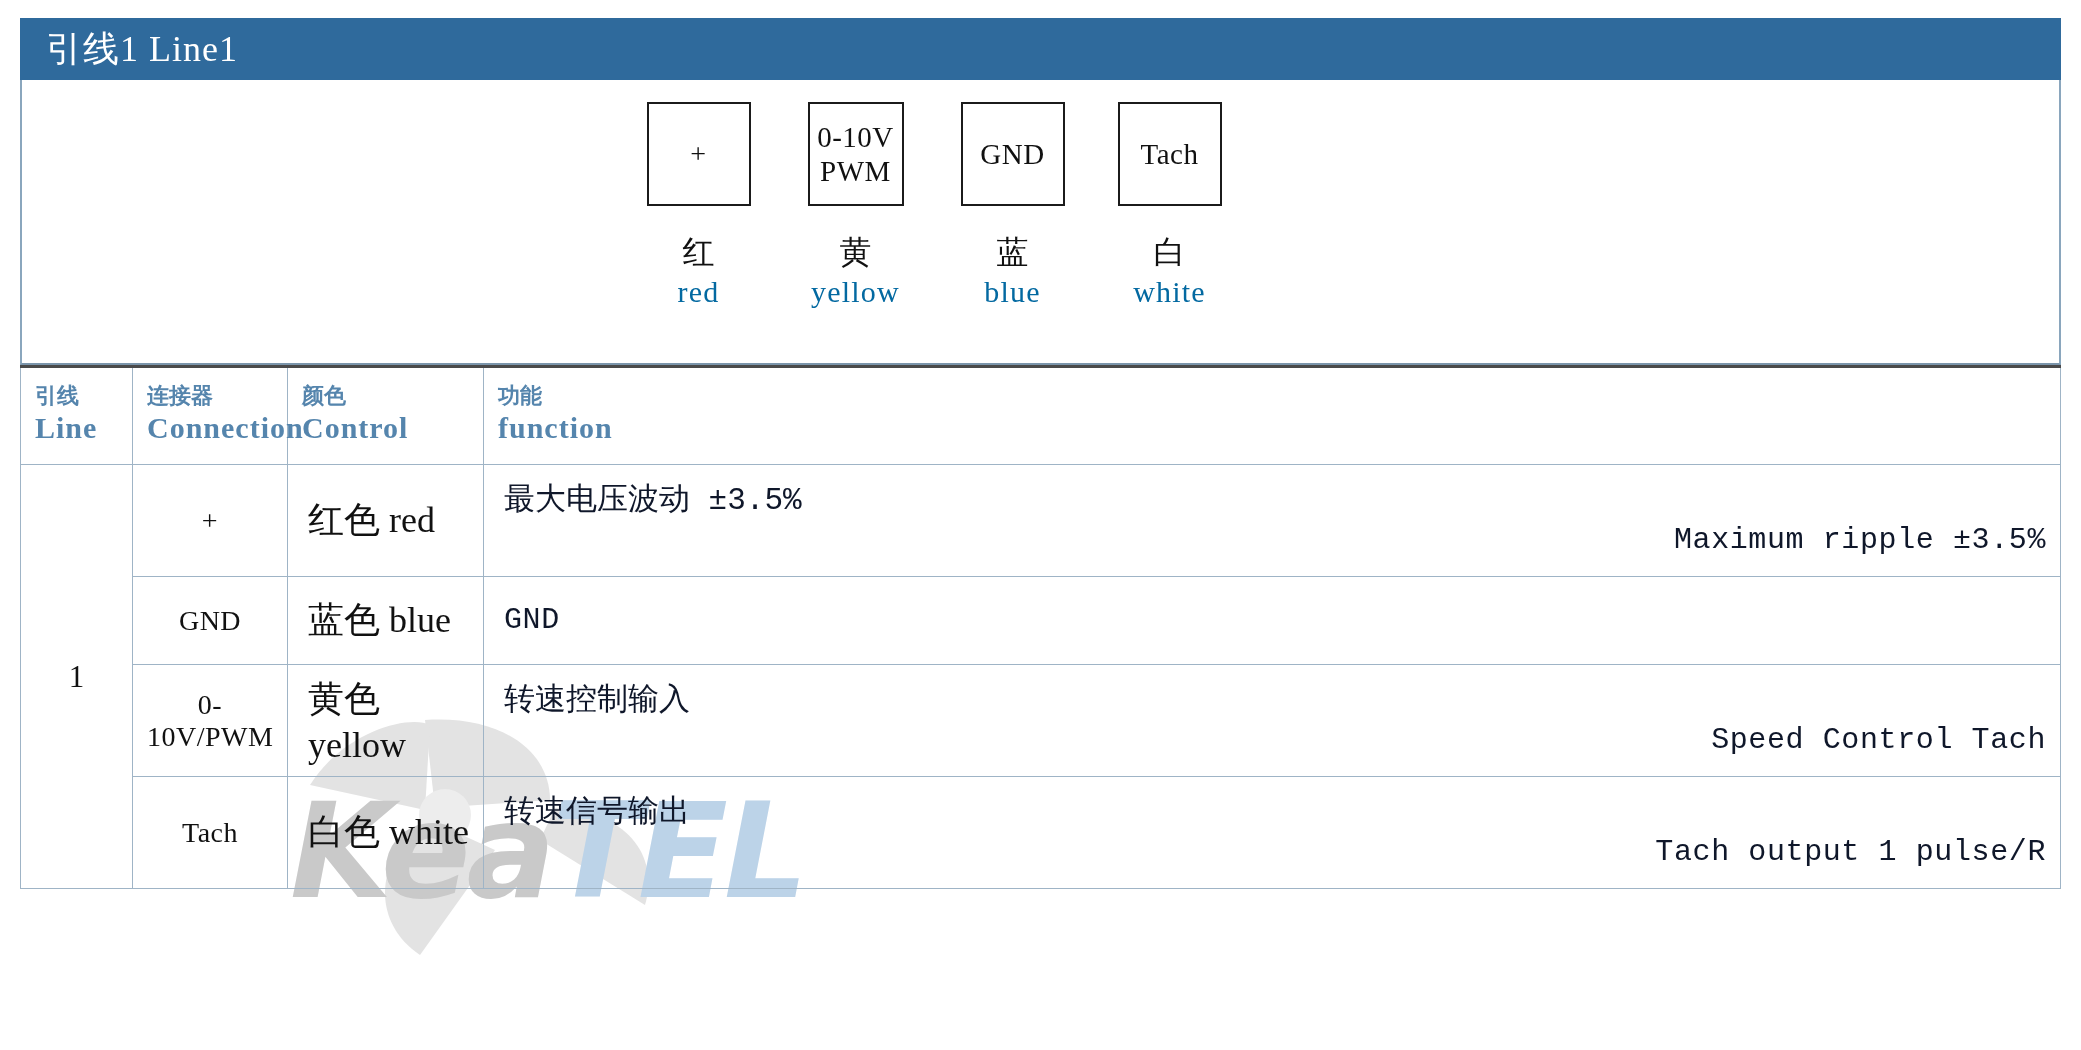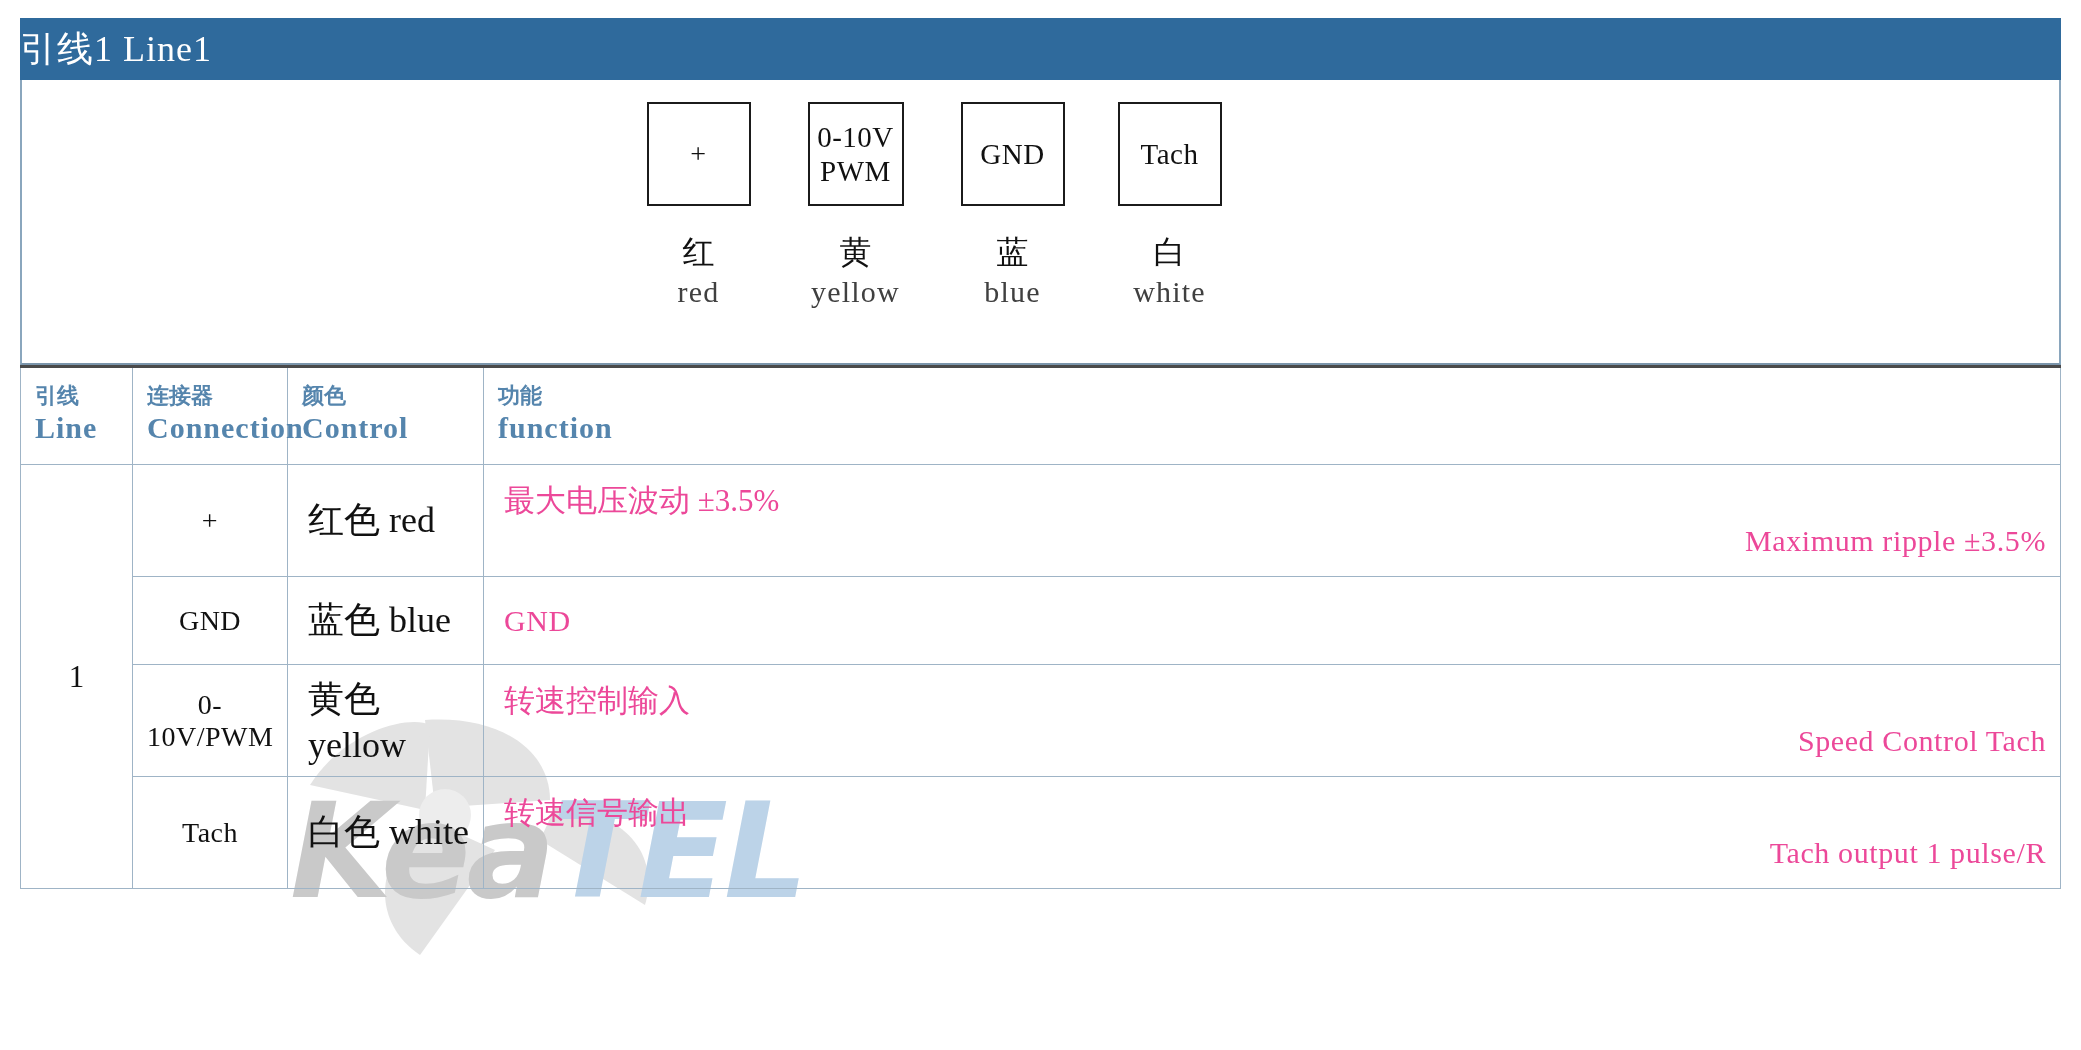--- a/index.html
+++ b/index.html
@@ -52,20 +52,21 @@
 
   
   .title-bar {
     position: relative;
     z-index: 3;
     height: 62px;
     background: #2e6ba0;
     background: linear-gradient(180deg, #31699b 0%, #2c6characters 100%);
     display: flex;
     align-items: center;
+    padding-left: 26px;
     box-sizing: border-box;
   }
   .title-bar { background: #2f6a9c; }
   .title-text {
     color: #ffffff;
     font-size: 36px;
     font-family: "Liberation Serif", "DejaVu Serif", serif;
     letter-spacing: 1px;
     white-space: nowrap;
   }
@@ -120,21 +121,21 @@
     text-align: center;
     line-height: 1.28;
   }
   .conn-cn {
     font-size: 32px;
     color: #111;
     display: block;
   }
   .conn-en {
     font-size: 30px;
-    color: #404040;
+    color: #0369a1;
     display: block;
     letter-spacing: 1.2px;
   }
 
   
   .spec-table {
     position: relative;
     z-index: 2;
     width: 100%;
     border-collapse: collapse;
@@ -186,23 +187,24 @@
     color: #111;
     letter-spacing: 0.5px;
   }
   td.cell-colour {
     font-size: 36px;
     color: #111;
     padding-left: 20px;
   }
   td.cell-func {
     font-size: 30px;
-    color: #ec4899;
+    color: #0f172a;
     padding-left: 20px;
     line-height: 1.3;
+    font-family: Liberation Mono, monospace;
   }
   .fn-cn { display: block; font-size: 31px; }
   .fn-en { display: block; font-size: 30px; letter-spacing: 0.6px; text-align: right; }
   .single-line { display: block; font-size: 30px; letter-spacing: 0.6px; }
 
   tr.r-plus td { height: 112px; }
   tr.r-gnd  td { height: 88px; }
   tr.r-pwm  td { height: 112px; }
   tr.r-tach td { height: 112px; }
 

